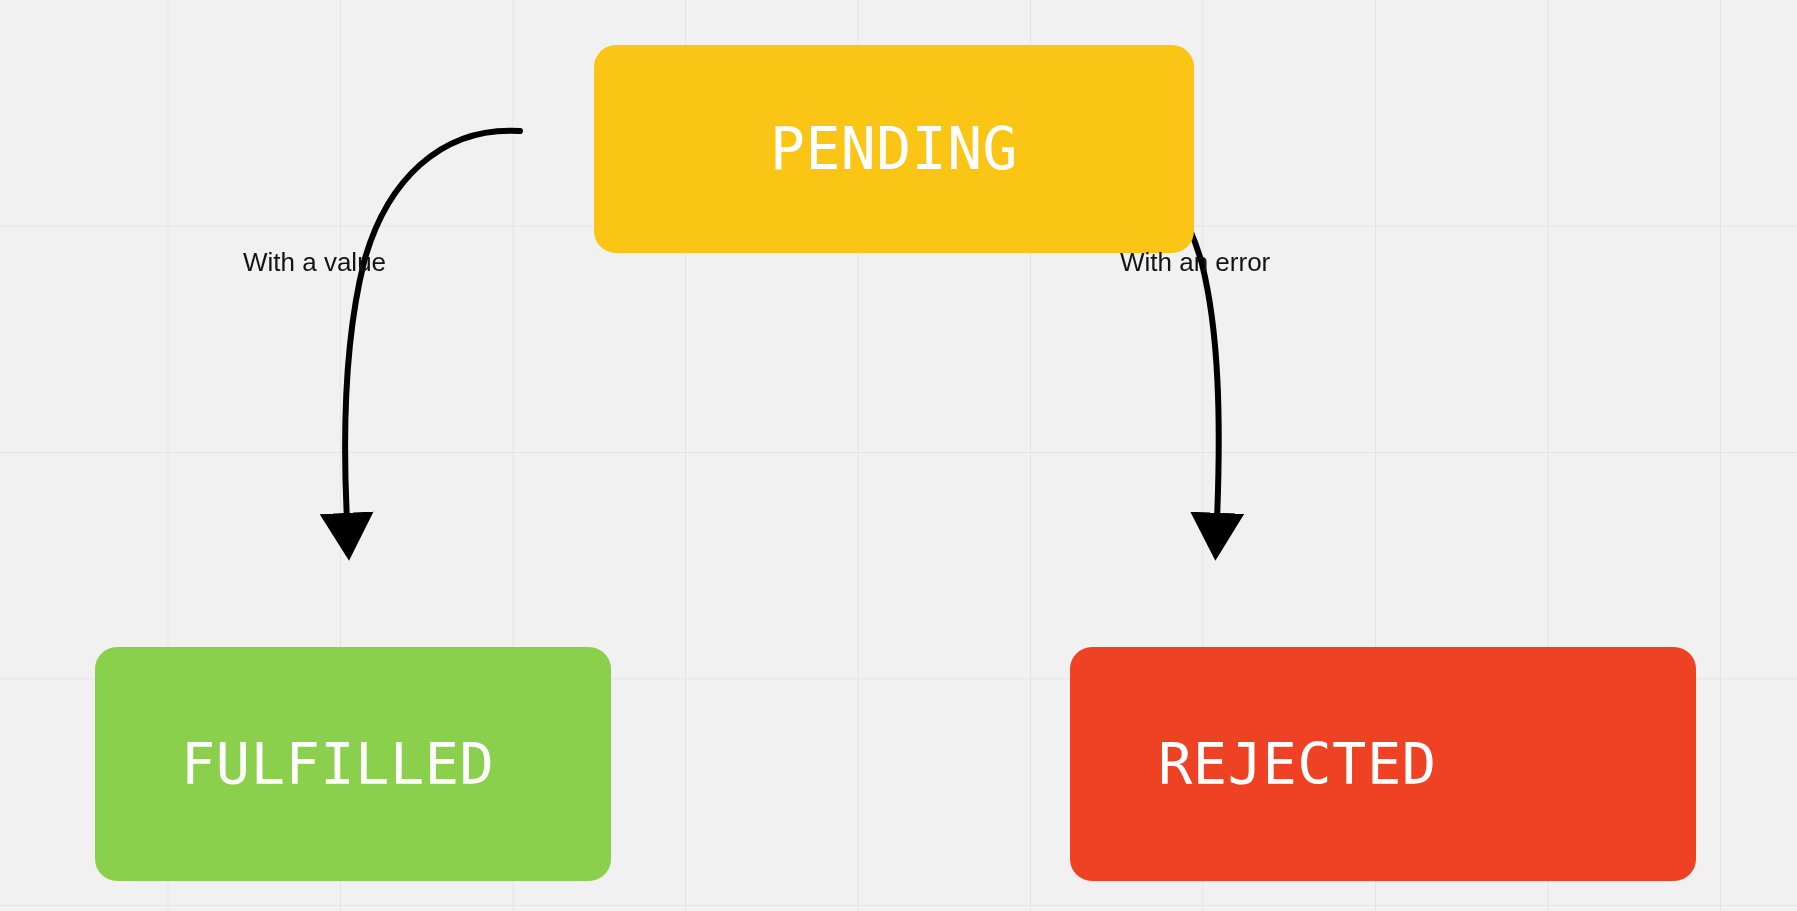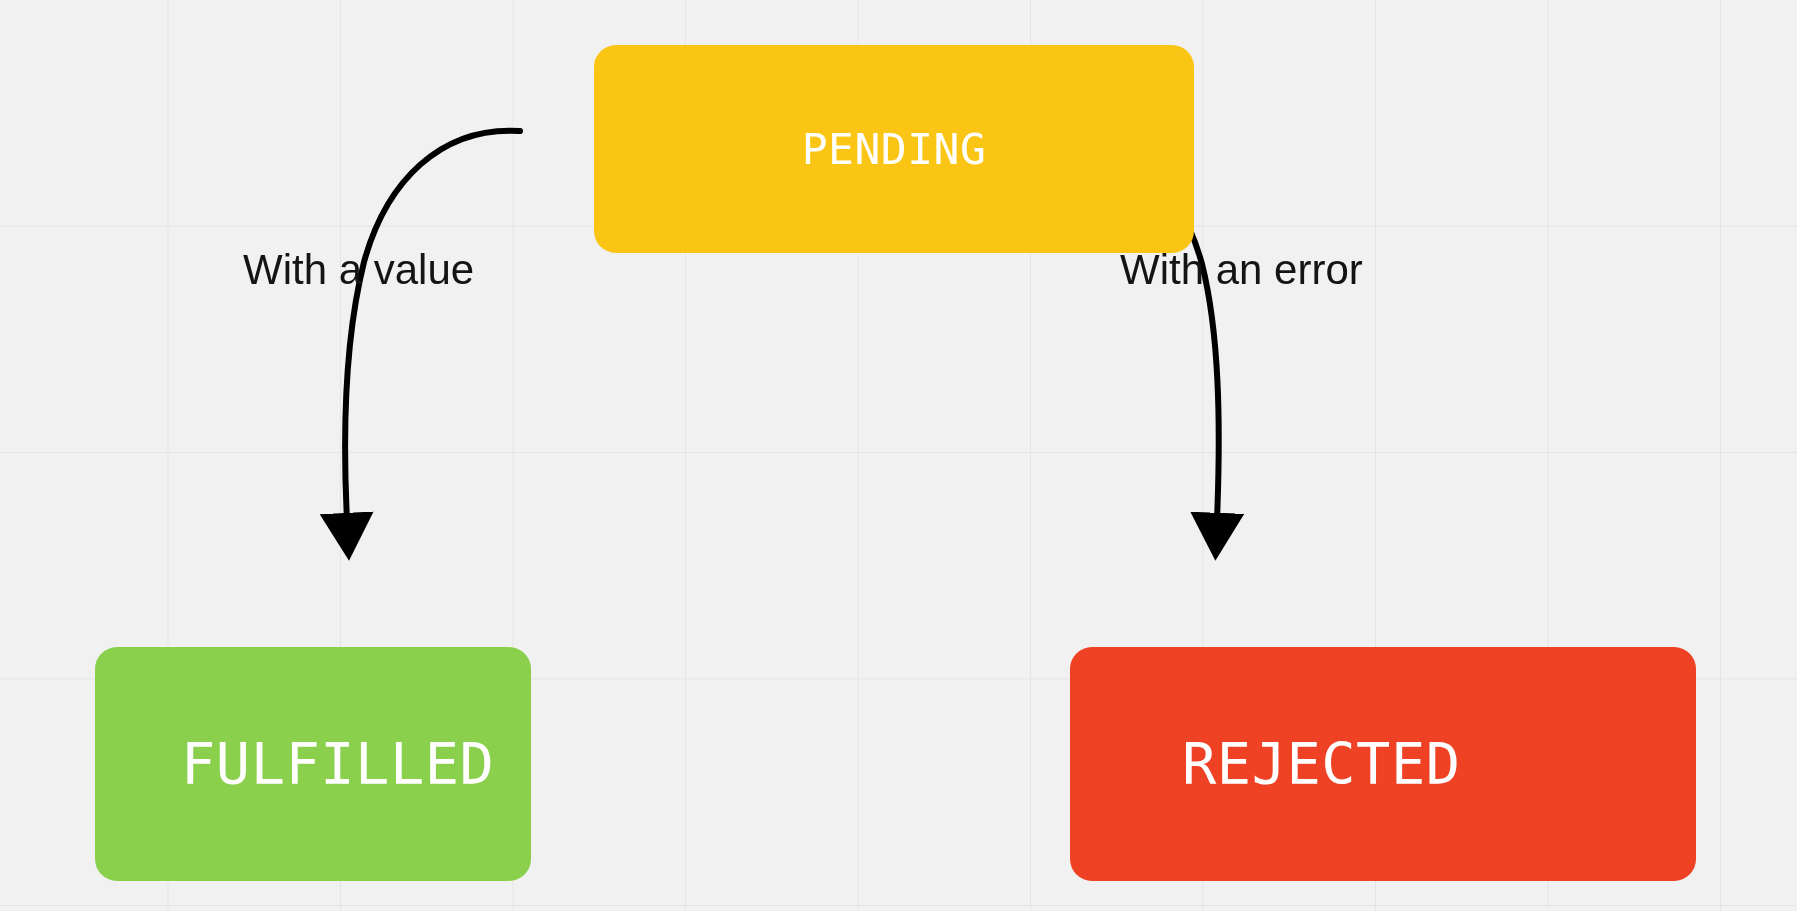--- a/index.html
+++ b/index.html
@@ -41,46 +41,46 @@
     letter-spacing: 0.5px;
     white-space: nowrap;
     box-sizing: border-box;
   }
   #node-pending {
     left: 594px;
     top: 45px;
     width: 600px;
     height: 208px;
     background: #fac515;
-    font-size: 43px;
+    font-size: 58px;
   }
   #node-fulfilled {
     left: 95px;
     top: 647px;
-    width: 436px;
+    width: 516px;
     height: 234px;
     background: #8bd04c;
     font-size: 57px;
     justify-content: flex-start;
     padding-left: 86px;
   }
   #node-rejected {
     left: 1070px;
     top: 647px;
     width: 626px;
     height: 234px;
     background: #ef4123;
     font-size: 57px;
     justify-content: flex-start;
-    padding-left: 112px;
+    padding-left: 88px;
   }
   .edge-label {
     position: absolute;
     font-family: "Liberation Sans", sans-serif;
-    font-size: 42px;
+    font-size: 26px;
     color: #141414;
     white-space: nowrap;
     line-height: 1;
   }
   #label-with-a-value {
     left: 243px;
     top: 249px;
   }
   #label-with-an-error {
     left: 1120px;

